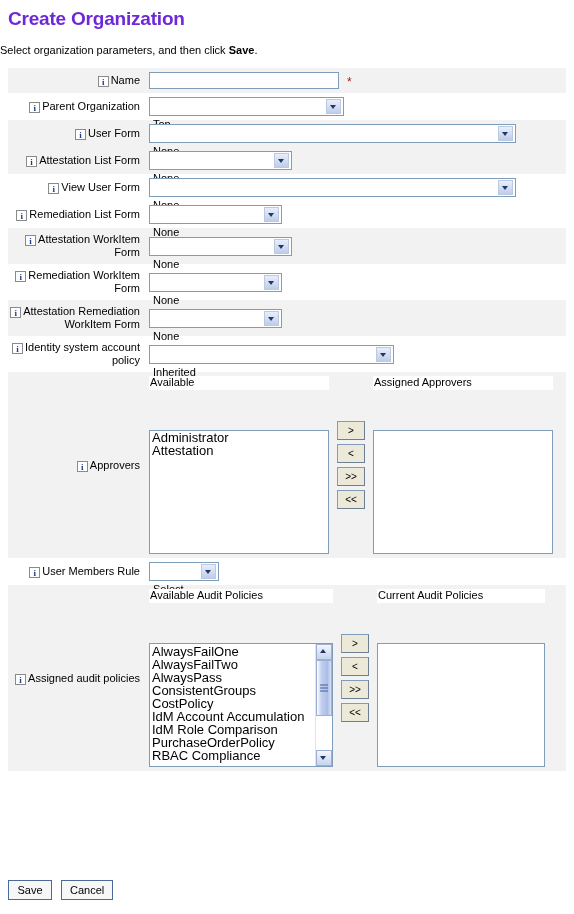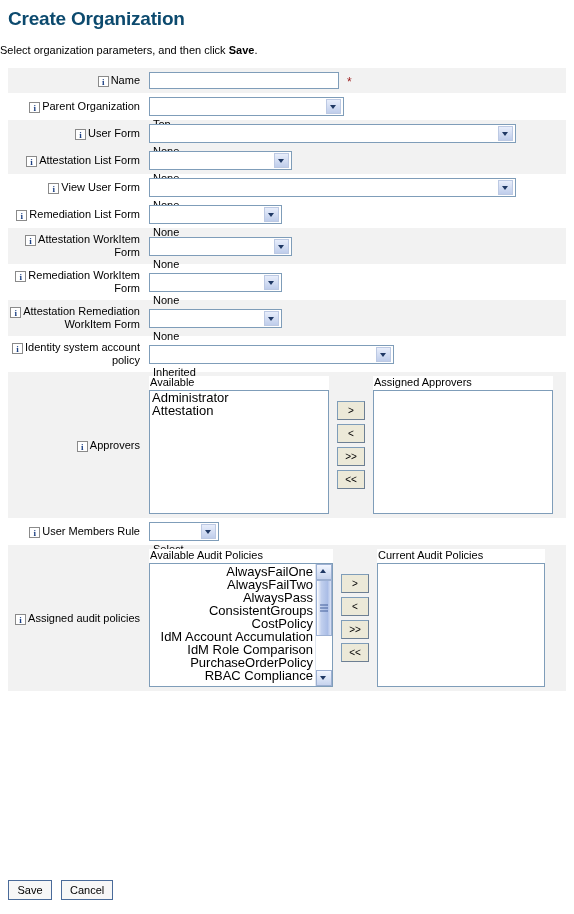--- a/index.html
+++ b/index.html
@@ -17,21 +17,21 @@
     position: relative;
   }
 
   
   .page-title {
     margin: 0;
     padding: 8px 0 0 8px;
     font-size: 19px;
     font-weight: bold;
     letter-spacing: -0.2px;
-    color: #0c4a6e;
+    color: #6d28d9;
   }
   .page-intro {
     margin: 0;
     padding: 14px 0 12px 0;
     font-size: 11px;
     color: #000;
   }
   .page-intro b { font-weight: bold; }
 
   
@@ -141,21 +141,21 @@
   .sel-w-med    { width: 195px; }
   .sel-w-sm     { width: 143px; }
   .sel-w-xs     { width: 133px; }
   .sel-w-tiny   { width:  70px; }
 
   
   .dual {
     display: flex;
     align-items: flex-start;
   }
-  .dual-col { display: flex; flex-direction: column; }
+  .dual-col { display: flex; flex-direction: column; gap: 40px; }
   .dual-head {
     font-size: 11px;
     color: #000;
     padding: 0 0 2px 1px;
     background: #ffffff;
   }
   .listbox {
     border: 1px solid #7f9db9;
     background: #ffffff;
     box-sizing: border-box;
@@ -166,21 +166,21 @@
     font-size: 13px;
     line-height: 13px;
     padding: 0 2px;
     white-space: nowrap;
   }
   .list-approvers-avail { width: 180px; height: 124px; }
   .list-approvers-assigned { width: 180px; height: 124px; }
   .list-audit-avail { width: 184px; height: 124px; }
   .list-audit-current { width: 168px; height: 124px; }
 
-  .list-with-scroll { display: flex; text-align: right; }
+  .list-with-scroll { display: flex; }
   .list-with-scroll .list-inner { flex: 1 1 auto; overflow: hidden; padding-top: 1px; }
 
   
   .vscroll {
     flex: 0 0 16px;
     width: 16px;
     background: #ffffff;
     border-left: 1px solid #dfe5ef;
     display: flex;
     flex-direction: column;

